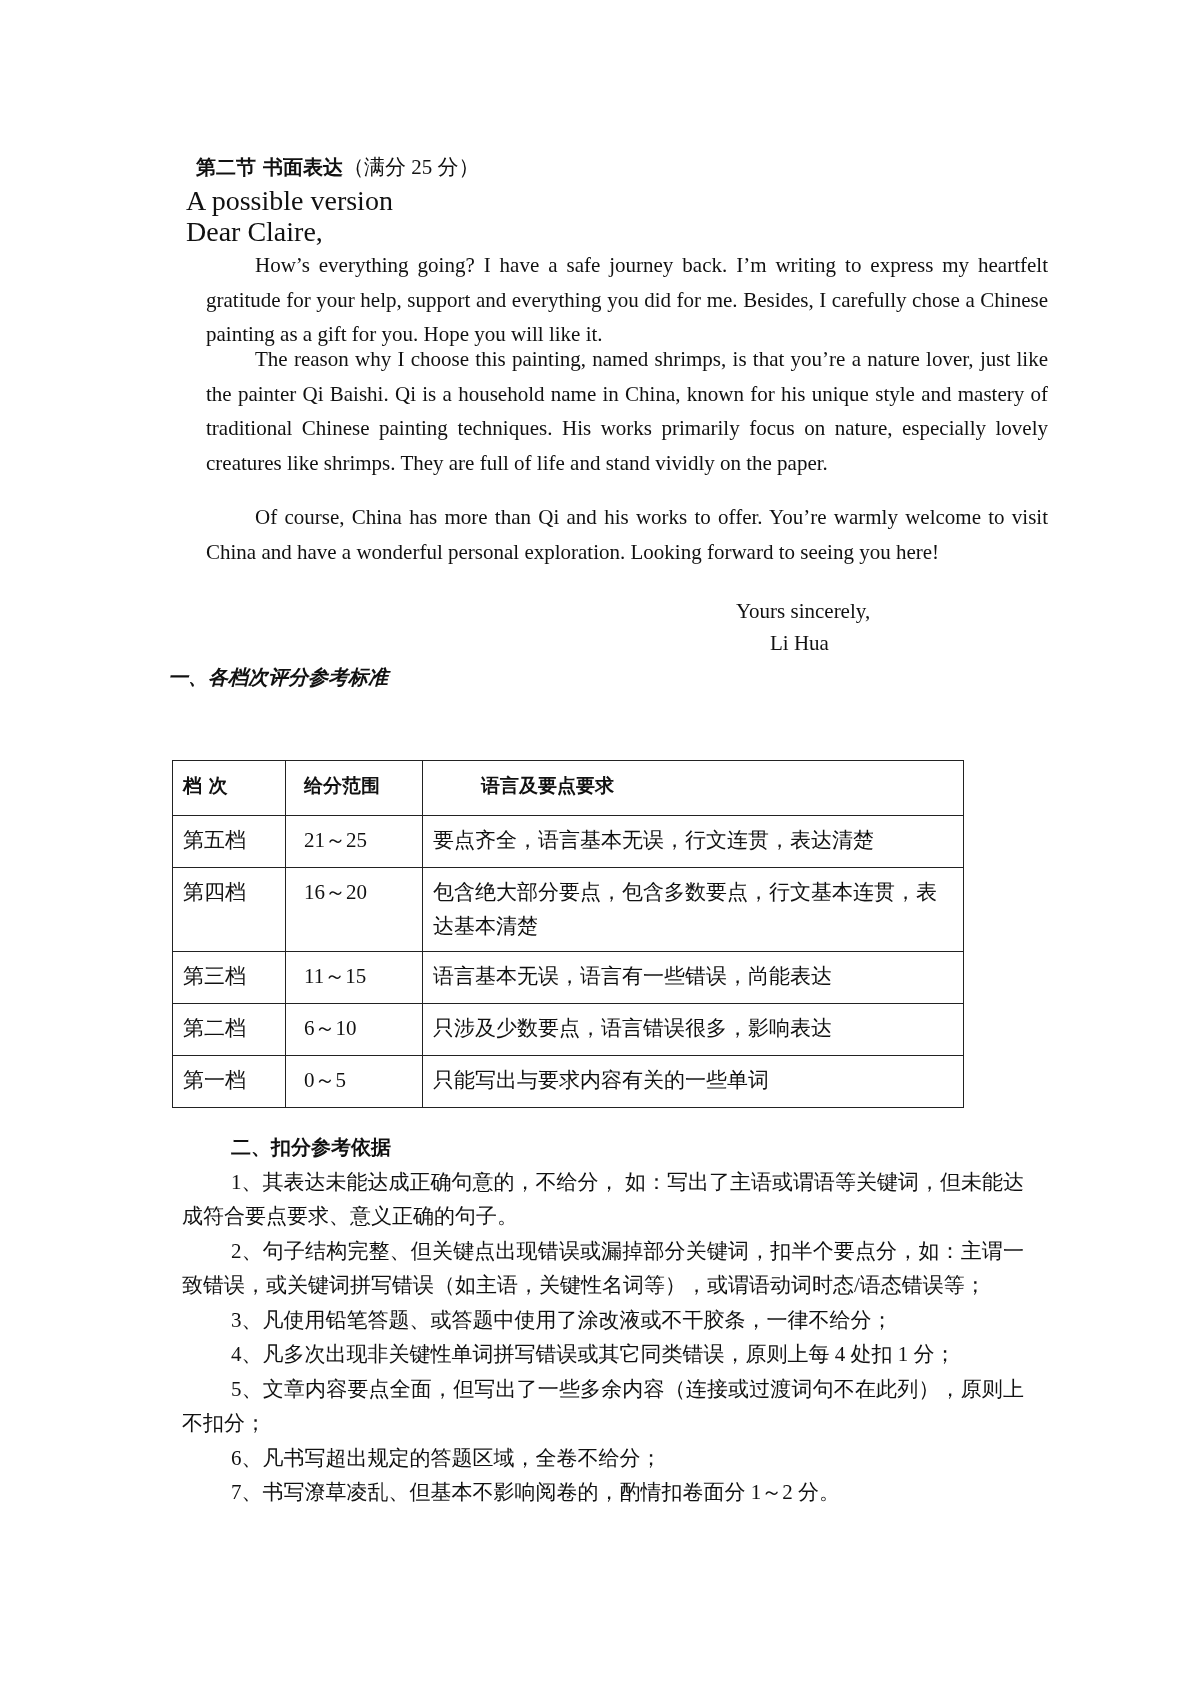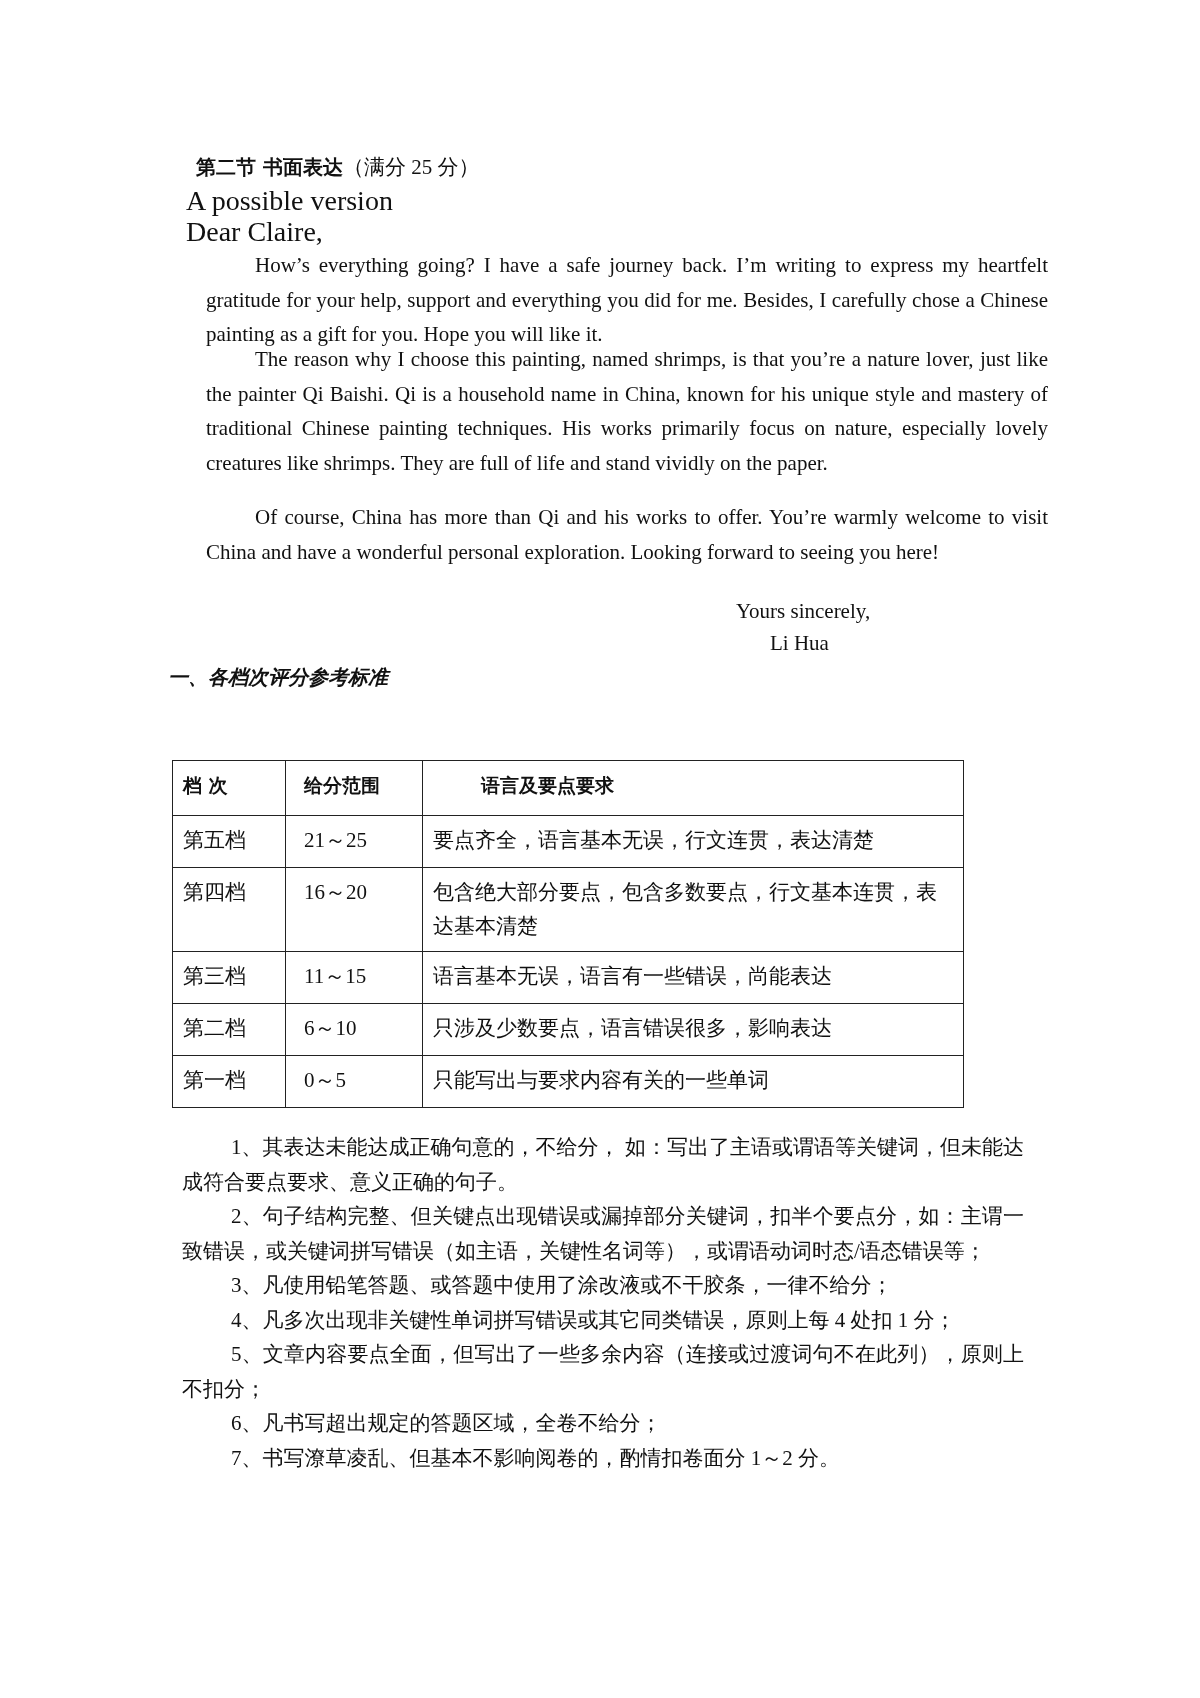--- a/index.html
+++ b/index.html
@@ -74,20 +74,21 @@
     </tr>
     <tr style="height:52px">
       <td class="c1">第一档</td>
       <td class="c2">0～5</td>
       <td class="c3">只能写出与要求内容有关的一些单词</td>
     </tr>
   </tbody>
     </table>
 
   <div class="rules">
+    <p class="rules-title">二、扣分参考依据</p>
     <p>1、其表达未能达成正确句意的，不给分， 如：写出了主语或谓语等关键词，但未能达成符合要点要求、意义正确的句子。</p>
     <p>2、句子结构完整、但关键点出现错误或漏掉部分关键词，扣半个要点分，如：主谓一致错误，或关键词拼写错误（如主语，关键性名词等），或谓语动词时态/语态错误等；</p>
     <p>3、凡使用铅笔答题、或答题中使用了涂改液或不干胶条，一律不给分；</p>
     <p>4、凡多次出现非关键性单词拼写错误或其它同类错误，原则上每 4 处扣 1 分；</p>
     <p>5、文章内容要点全面，但写出了一些多余内容（连接或过渡词句不在此列），原则上不扣分；</p>
     <p>6、凡书写超出规定的答题区域，全卷不给分；</p>
     <p>7、书写潦草凌乱、但基本不影响阅卷的，酌情扣卷面分 1～2 分。</p>
   </div>
 
 </div>

